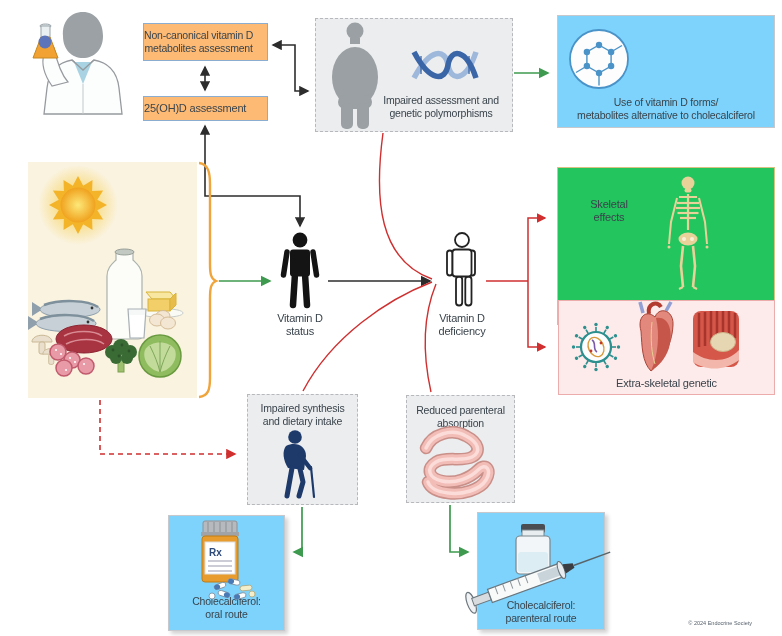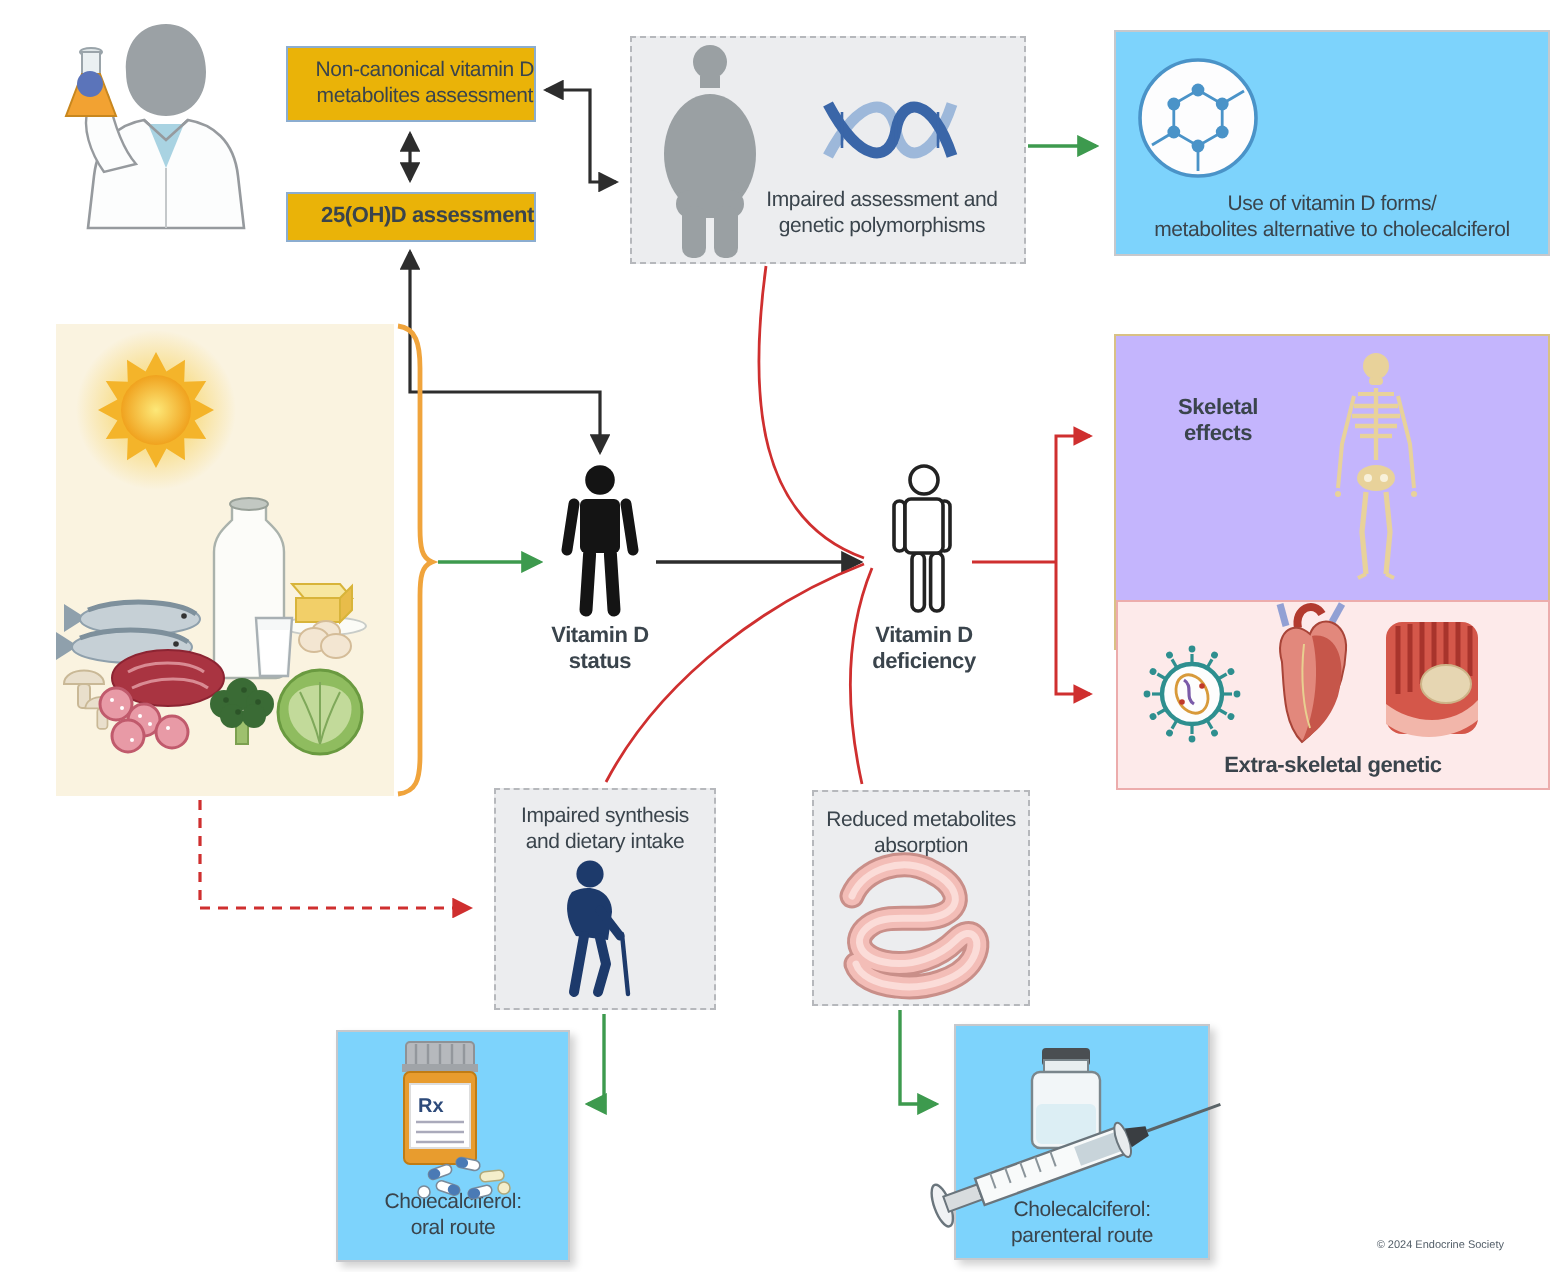--- a/index.html
+++ b/index.html
@@ -1,32 +1,32 @@
 <!DOCTYPE html>
 <html><head>
 <meta charset="utf-8">
 <style>
   html,body{margin:0;padding:0;background:#fff}
   #canvas{position:relative;width:782px;height:636px;background:#fff;overflow:hidden;
           font-family:"Liberation Sans",sans-serif;color:#3a444c}
   .bx{position:absolute;box-sizing:border-box}
-  .blue{background:#eab308;border:1.2px solid #8badd0;display:flex;align-items:center;justify-content:flex-end}
+  .blue{background:#fdba74;border:1.2px solid #8badd0;display:flex;align-items:center;justify-content:flex-start}
   .dashed{background:#ecedef;border:1.5px dashed #b6b8bc}
   .solid{background:#7dd3fc;border:1px solid #c6c8cc}
   .shadow{box-shadow:2.5px 2.5px 4px rgba(0,0,0,.18)}
   .lbl{font-size:10.5px;line-height:1.22;white-space:pre-line;letter-spacing:-0.2px;text-align:center}
-  .bold{font-weight:bold;font-size:11px}
+  .bold{font-weight:normal;font-size:11px}
   .abs{position:absolute}
   .art{position:absolute;left:0;top:0;pointer-events:none}
   #b-nc{left:143px;top:23px;width:125px;height:38px}
   #b-ohd{left:143px;top:96px;width:125px;height:25px}
   #b-imp{left:315px;top:18px;width:198px;height:114px}
   #b-alt{left:557px;top:15px;width:218px;height:113px}
   #b-food{left:28px;top:162px;width:169px;height:236px;background:#faf3e0}
-  #b-skel{left:557px;top:167px;width:218px;height:158px;background:#c4b5fd;border:1.5px solid #d9c184}
+  #b-skel{left:557px;top:167px;width:218px;height:158px;background:#22c55e;border:1.5px solid #d9c184}
   #b-ext{left:558px;top:300px;width:217px;height:95px;background:#fdeaea;border:1.5px solid #ecacac}
   #b-syn{left:247px;top:394px;width:111px;height:111px}
   #b-abs{left:406px;top:395px;width:109px;height:108px}
   #b-oral{left:168px;top:515px;width:117px;height:116px}
   #b-par{left:477px;top:512px;width:128px;height:118px}
   #b-imp .lbl{position:absolute;left:58px;top:75px;width:134px}
   #b-alt .lbl{position:absolute;left:0;top:80px;width:100%}
   #b-skel .lbl{position:absolute;left:20px;top:30px;width:62px}
   #b-ext .lbl{position:absolute;left:0;top:76px;width:100%}
   #b-syn .lbl{position:absolute;left:0;top:7px;width:100%}
@@ -64,21 +64,21 @@
 effects</div>
   </div>
   <div class="bx" id="b-ext">
     <div class="lbl bold">Extra-skeletal genetic</div>
   </div>
   <div class="bx dashed" id="b-syn">
     <div class="lbl">Impaired synthesis
 and dietary intake</div>
   </div>
   <div class="bx dashed" id="b-abs">
-    <div class="lbl">Reduced metabolites
+    <div class="lbl">Reduced parenteral
 absorption</div>
   </div>
   <div class="bx solid shadow" id="b-oral">
     <div class="lbl">Cholecalciferol:
 oral route</div>
   </div>
   <div class="bx solid shadow" id="b-par">
     <div class="lbl">Cholecalciferol:
 parenteral route</div>
   </div>

